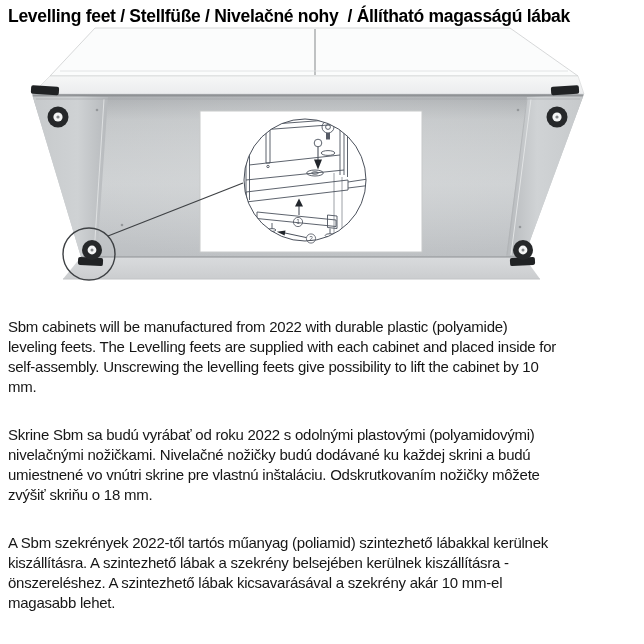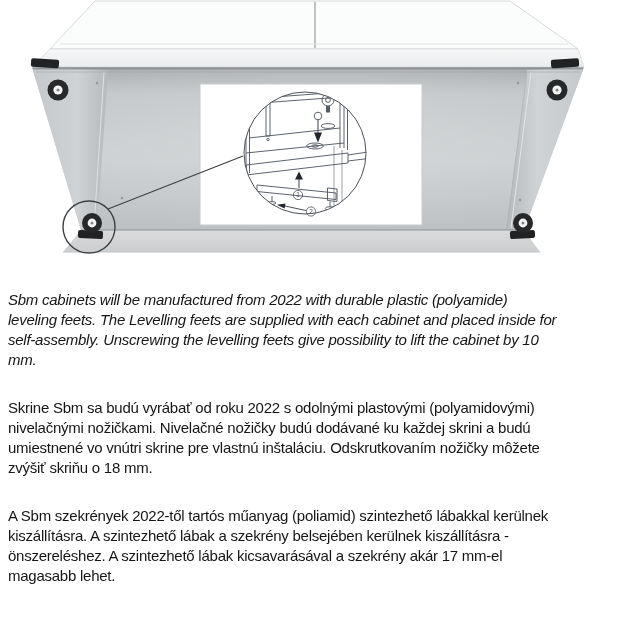--- a/index.html
+++ b/index.html
@@ -12,32 +12,33 @@
     margin:5px 8px 0 8px;
     font-size:17.5px;line-height:22px;font-weight:700;color:#000;
     letter-spacing:-0.3px;white-space:pre;
   }
   figure.illustration{margin:0;width:644px;height:280px;}
   p.body-text{
     margin:0 6px 28px 8px;
     font-size:15px;line-height:20px;letter-spacing:-0.25px;color:#161616;
     white-space:pre-line;
   }
-  p.body-text.first{margin-top:10px;font-style:italic;}
+  p.body-text.first{margin-top:10px;}
   svg .thin{stroke-width:0.9;}
   svg text.callout{
     font-family:"Liberation Sans",sans-serif;
     font-size:6.5px;fill:#4b515c;text-anchor:middle;
   }
 </style>
 </head>
 <body>
 
 <div class="page">
 
+  <h1 class="doc-title">Levelling feet / Stellfüße / Nivelačné nohy  / Állítható magasságú lábak</h1>
 
   <figure class="illustration">
     <svg width="644" height="280" viewBox="0 0 644 280" xmlns="http://www.w3.org/2000/svg">
       <defs>
         <linearGradient id="gInt" x1="0" y1="0" x2="0" y2="1">
           <stop offset="0" stop-color="#a8abae"></stop>
           <stop offset="0.16" stop-color="#c2c5c7"></stop>
           <stop offset="0.55" stop-color="#cdd0d2"></stop>
           <stop offset="1" stop-color="#bdc0c3"></stop>
         </linearGradient>
@@ -201,16 +202,16 @@
   <p class="body-text first">Sbm cabinets will be manufactured from 2022 with durable plastic (polyamide)
 leveling feets. The Levelling feets are supplied with each cabinet and placed inside for
 self-assembly. Unscrewing the levelling feets give possibility to lift the cabinet by 10
 mm.</p>
   <p class="body-text">Skrine Sbm sa budú vyrábať od roku 2022 s odolnými plastovými (polyamidovými)
 nivelačnými nožičkami. Nivelačné nožičky budú dodávané ku každej skrini a budú
 umiestnené vo vnútri skrine pre vlastnú inštaláciu. Odskrutkovaním nožičky môžete
 zvýšiť skriňu o 18 mm.</p>
   <p class="body-text">A Sbm szekrények 2022-től tartós műanyag (poliamid) szintezhető lábakkal kerülnek
 kiszállításra. A szintezhető lábak a szekrény belsejében kerülnek kiszállításra -
-önszereléshez. A szintezhető lábak kicsavarásával a szekrény akár 17 mm-el
+önszereléshez. A szintezhető lábak kicsavarásával a szekrény akár 10 mm-el
 magasabb lehet.</p>
 
 </div>
 
 </body></html>

